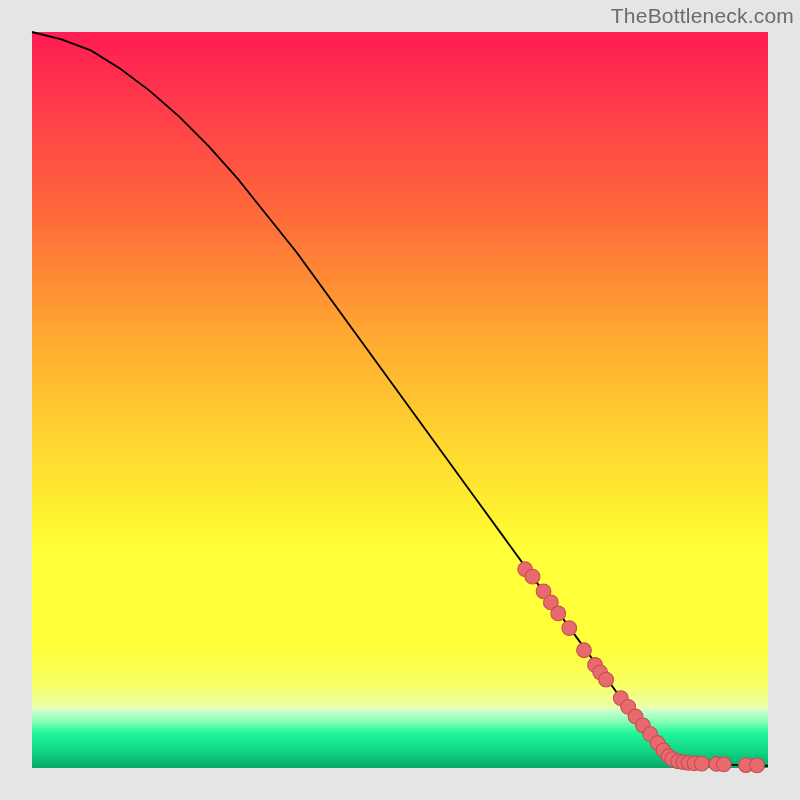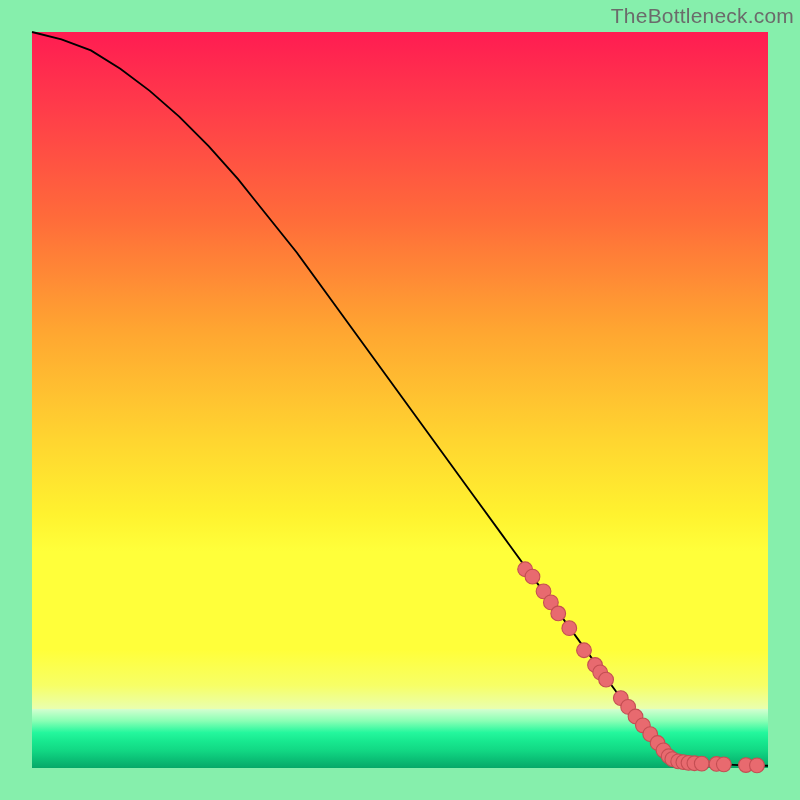--- a/index.html
+++ b/index.html
@@ -8,21 +8,21 @@
     width: 800px;
     height: 800px;
     background: #000;
     overflow: hidden;
     font-family: Arial, Helvetica, sans-serif;
   }
   .frame {
     position: relative;
     width: 800px;
     height: 800px;
-    background: #86efac;
+    background: #e5e5e5;
   }
   .plot-area {
     position: absolute;
     left: 32px;
     top: 32px;
     width: 736px;
     height: 736px;
   }
   
   .bg {

